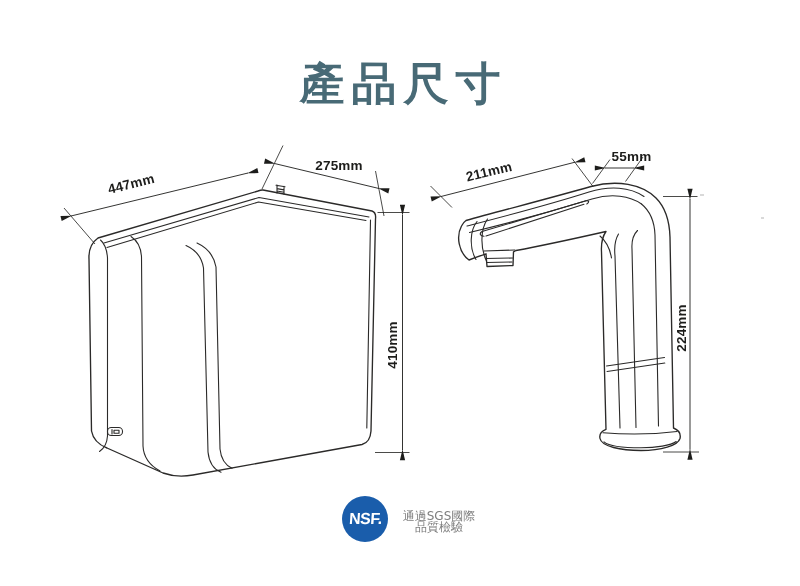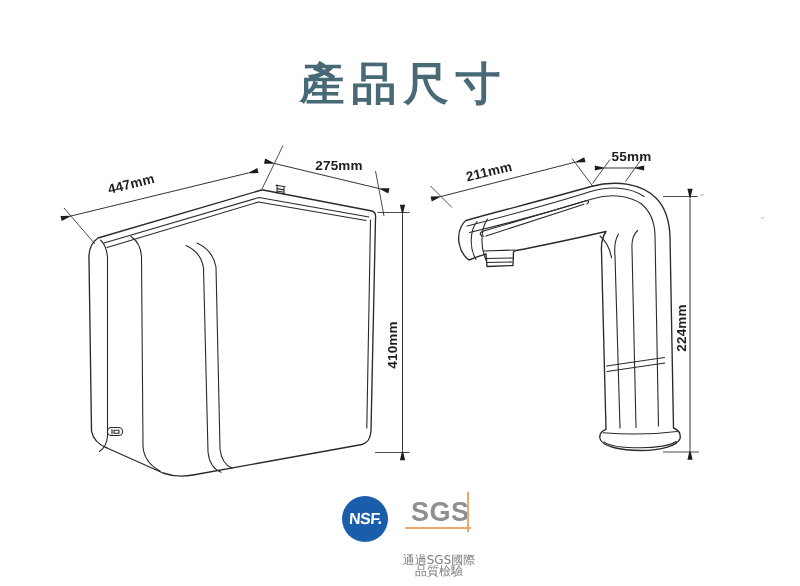--- a/index.html
+++ b/index.html
@@ -170,23 +170,18 @@
 <div class="speck" style="left:761px;top:217px;width:3px;height:2px;"></div>
 <div class="speck" style="left:700px;top:194px;width:4px;height:2px;"></div>
 
 <div class="certs">
   <div class="nsf">
     <div class="nsf-circle">
       <span>NSF.</span>
     </div>
   </div>
   <div class="sgs">
-    <div class="sgs-mark">
-      <div class="sgs-word">SGS</div>
-      <div class="sgs-vline"></div>
-      <div class="sgs-hline"></div>
-    </div>
     <div class="caption">
       <div>通過SGS國際</div>
       <div>品質檢驗</div>
     </div>
   </div>
 </div>
 
 </body></html>

